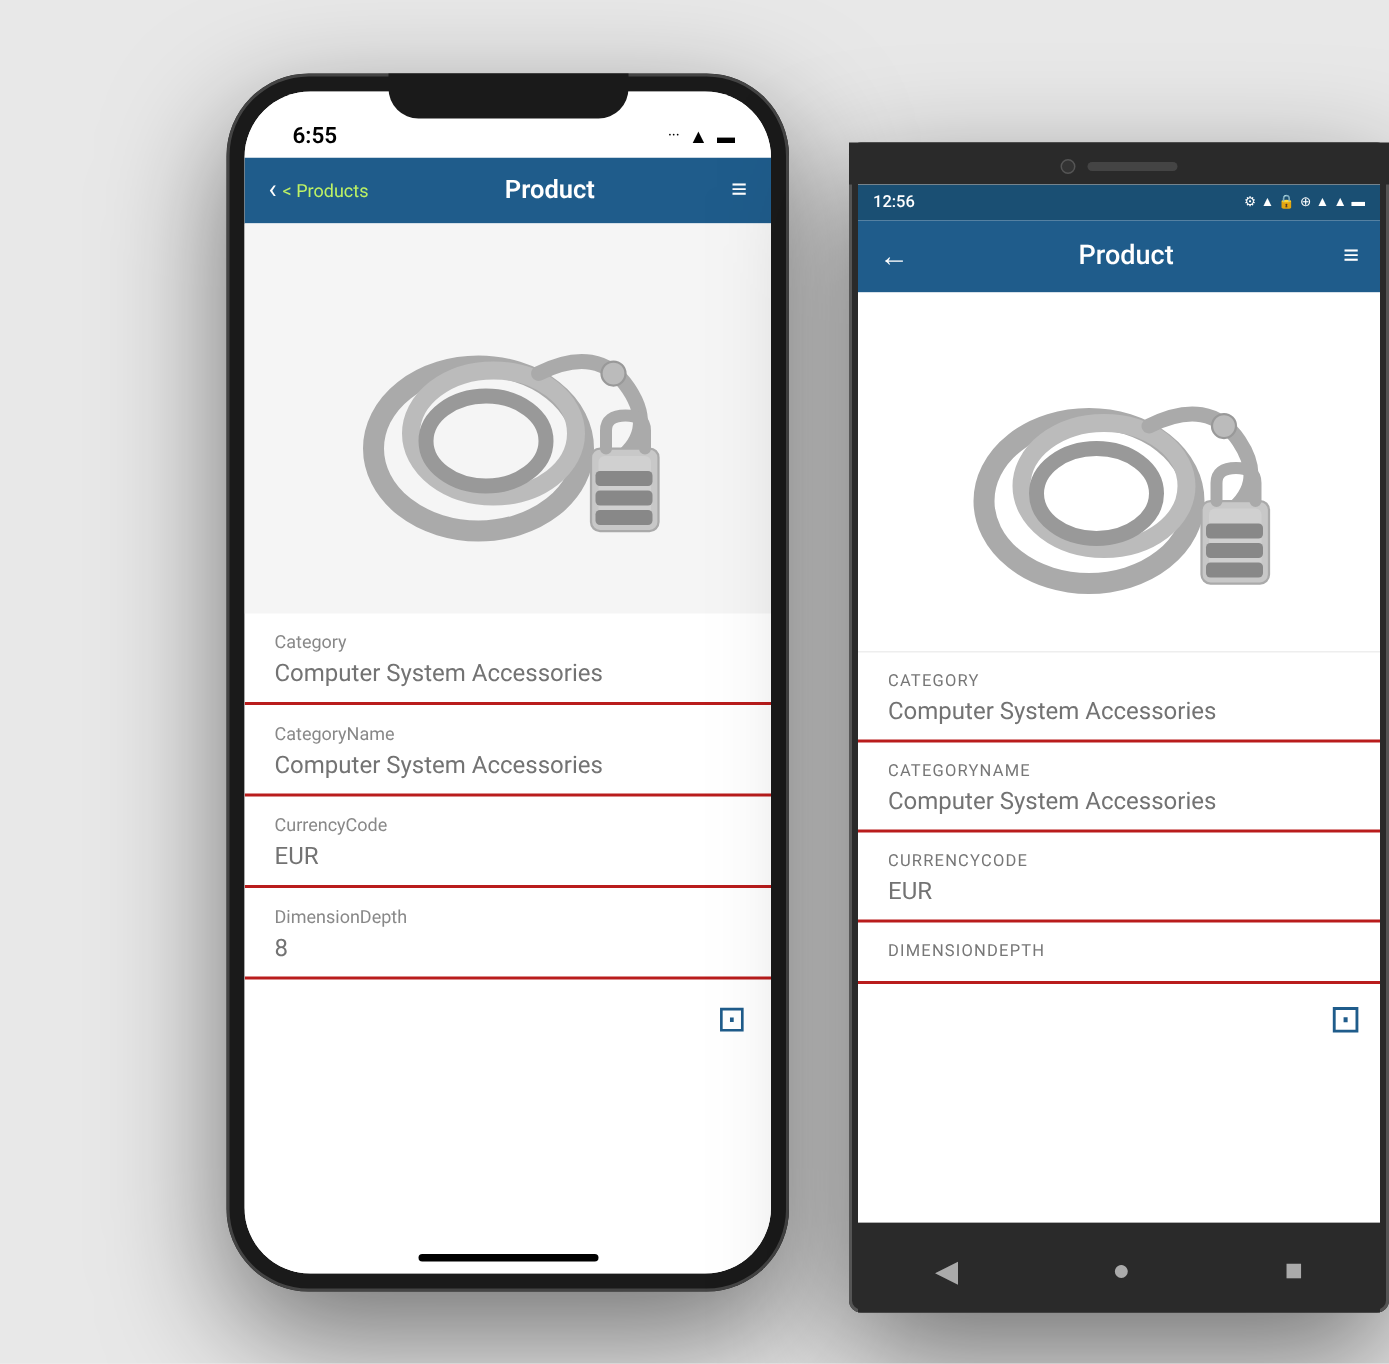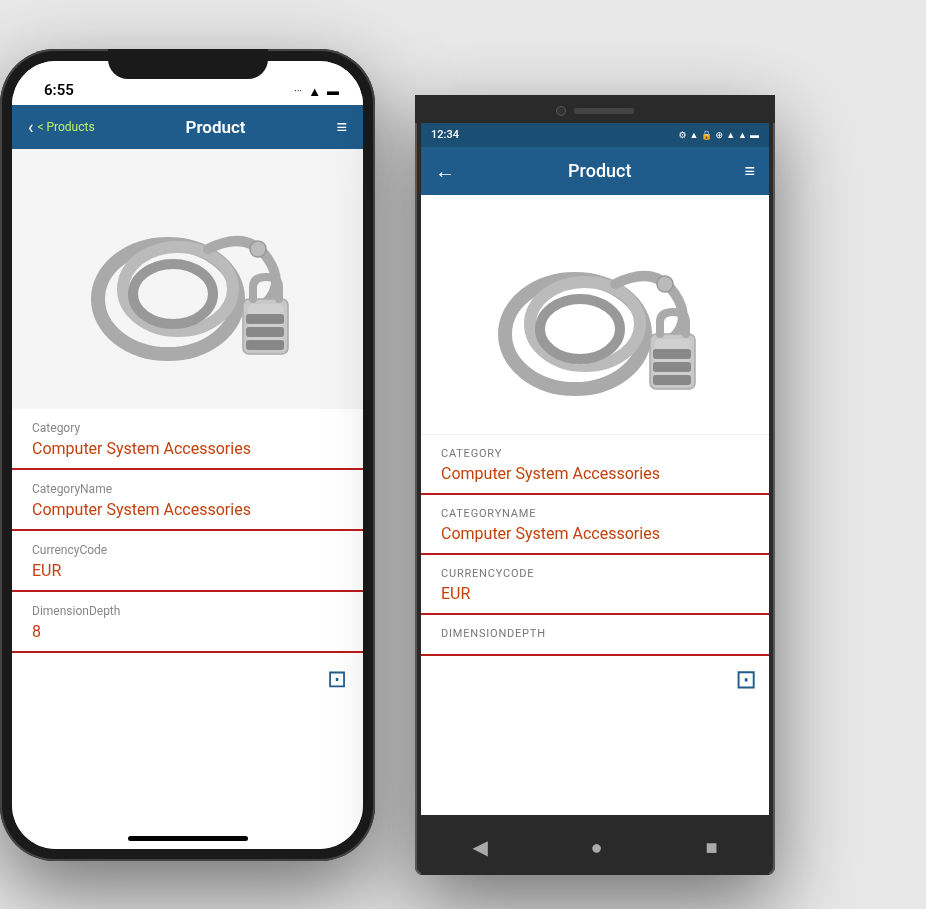--- a/index.html
+++ b/index.html
@@ -11,21 +11,21 @@
       min-height: 100vh;
       font-family: -apple-system, BlinkMacSystemFont, 'Segoe UI', Roboto, sans-serif;
     }
     .scene {
       width: 926px;
       height: 909px;
       position: relative;
       background: #e8e8e8;
       display: flex;
       align-items: center;
-      justify-content: flex-start;
+      justify-content: flex-end;
       gap: 40px;
     }
 
     
     .ios-phone {
       width: 375px;
       height: 812px;
       background: #1a1a1a;
       border-radius: 55px;
       position: relative;
@@ -113,21 +113,21 @@
       padding: 12px 20px 10px;
       border-bottom: 2px solid #b91c1c;
     }
     .detail-label {
       font-size: 12px;
       color: #888;
       margin-bottom: 4px;
     }
     .detail-value {
       font-size: 16px;
-      color: #c2410c;
+      color: #737373;
       font-weight: 400;
     }
     .ios-home-indicator {
       position: absolute;
       bottom: 8px; left: 50%; transform: translateX(-50%);
       width: 120px; height: 5px;
       background: #000;
       border-radius: 3px;
     }
 
@@ -317,21 +317,21 @@
   <div class="android-phone">
 
     <div class="android-top-bar">
       <div class="android-camera"></div>
       <div class="android-speaker"></div>
     </div>
 
     <div class="android-inner">
 
       <div class="android-status-bar">
-        <span class="android-time">12:34</span>
+        <span class="android-time">12:56</span>
         <div class="android-status-icons">
           <span style="font-size:9px;color:#fff;">⚙</span>
           <span style="font-size:9px;color:#fff;">▲</span>
           <span style="font-size:9px;color:#fff;">🔒</span>
           <span style="font-size:9px;color:#fff;">⊕</span>
           <span style="font-size:9px;color:#fff;">▲</span>
           <span style="font-size:9px;color:#fff;">▲</span>
           <span style="font-size:9px;color:#fff;">▬</span>
         </div>
       </div>

